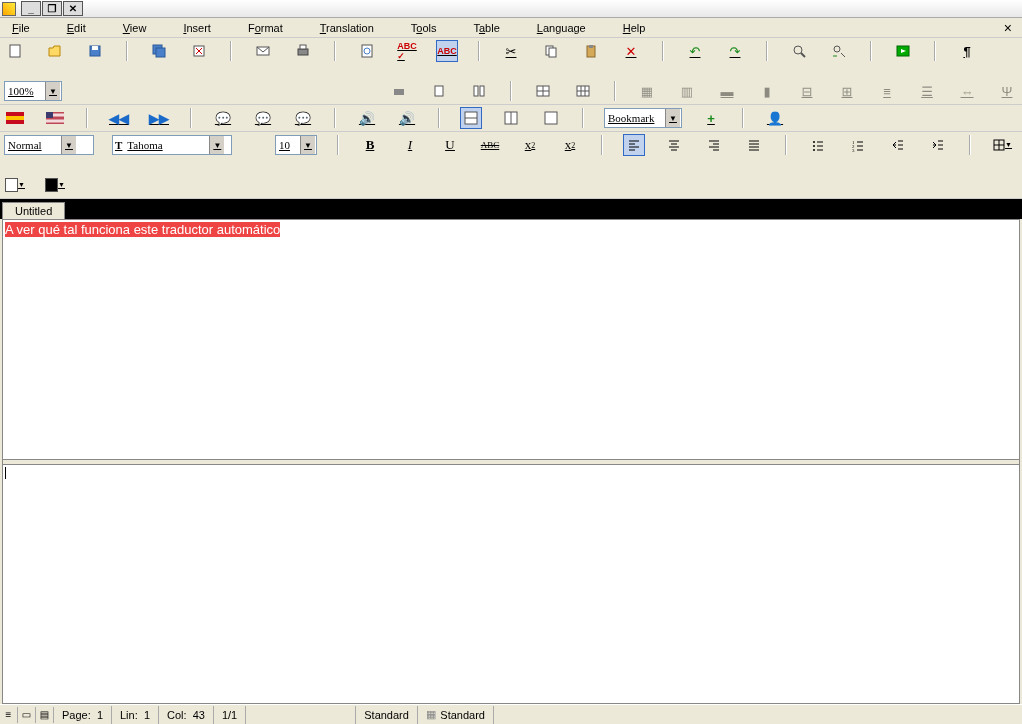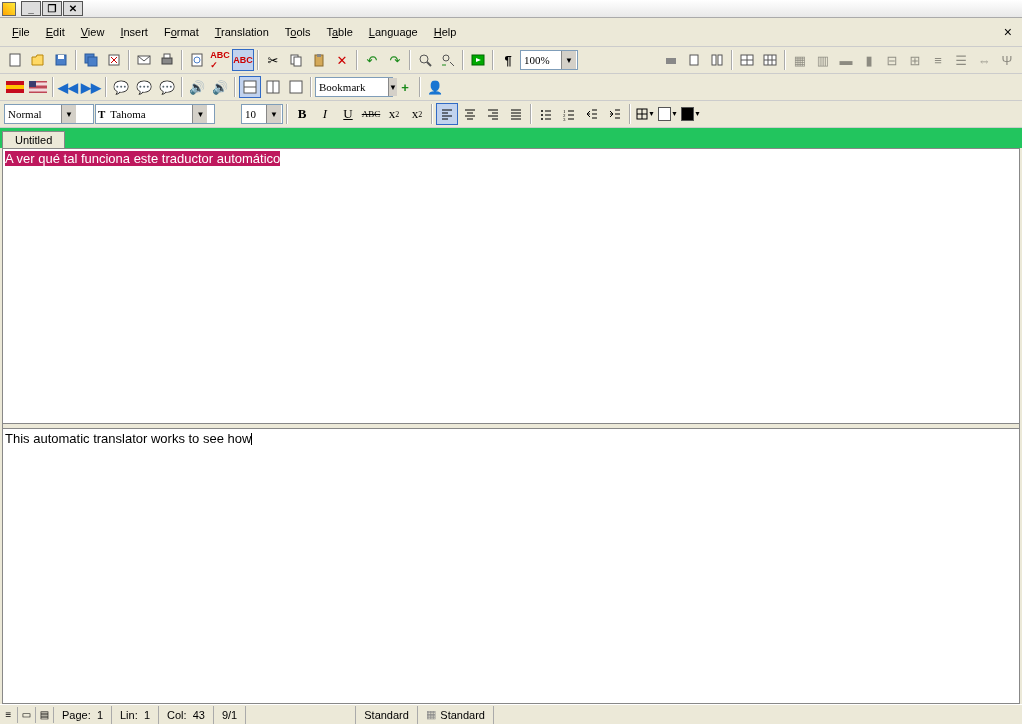--- a/index.html
+++ b/index.html
@@ -1,37 +1,37 @@
 <!DOCTYPE html>
 <html><head>
 <meta charset="utf-8">
 <style>
 * { box-sizing: border-box; margin: 0; padding: 0; }
 body { font-family: Tahoma, sans-serif; font-size: 11px; background: #ece9d8; width: 1022px; height: 724px; overflow: hidden; display: flex; flex-direction: column; }
 .titlebar { background: linear-gradient(#fff, #e8e8e8); height: 18px; display: flex; align-items: center; padding: 0 2px; border-bottom: 1px solid #aaa; }
 .titlebar .icon { width: 14px; height: 14px; background: linear-gradient(45deg,#ffa500,#ffeb3b); margin-right: 4px; border: 1px solid #666; }
 .titlebar .title { flex: 1; font-weight: bold; color: #333; }
 .winbtn { width: 20px; height: 15px; border: 1px solid #555; background: #ddd; margin-left: 1px; display: flex; align-items: center; justify-content: center; font-size: 10px; font-weight: bold; cursor: pointer; }
-.menubar { background: #ece9d8; height: 29px; display: flex; align-items: center; padding: 0 4px; border-bottom: 1px solid #ccc; }
+.menubar { background: #ece9d8; height: 20px; display: flex; align-items: center; padding: 0 4px; border-bottom: 1px solid #ccc; gap: 21px; }
 .menuitem { padding: 2px 8px; cursor: pointer; }
 .menuitem u { text-decoration: underline; }
 .menubar .close { margin-left: auto; font-size: 14px; padding: 0 6px; cursor: pointer; }
-.toolbar { background: #ece9d8; padding: 2px 4px; display: flex; align-items: center; gap: 1px; border-bottom: 1px solid #ccc; flex-wrap: wrap; min-height: 26px; }
+.toolbar { background: #ece9d8; padding: 2px 4px; display: flex; align-items: center; gap: 18px; border-bottom: 1px solid #ccc; flex-wrap: wrap; min-height: 26px; text-decoration: underline; }
 .tbtn { width: 22px; height: 22px; display: flex; align-items: center; justify-content: center; cursor: pointer; border: 1px solid transparent; font-size: 13px; }
 .tbtn.active { border: 1px solid #316ac5; background: #c1d2ee; }
 .sep { width: 2px; height: 20px; border-left: 1px solid #aaa; border-right: 1px solid #fff; margin: 0 2px; }
 .combo { height: 20px; border: 1px solid #7f9db9; background: #fff; display: flex; align-items: center; font-size: 11px; }
 .combo input { border: none; outline: none; padding: 0 3px; font-size: 11px; font-family: Tahoma; }
 .combo .arrow { width: 15px; height: 18px; background: #d4d0c8; border-left: 1px solid #888; display: flex; align-items: center; justify-content: center; font-size: 8px; }
-.tab-strip { background: #22c55e; height: 20px; display: flex; align-items: flex-end; padding: 0 2px; }
+.tab-strip { background: #000000; height: 20px; display: flex; align-items: flex-end; padding: 0 2px; }
 .doc-tab { background: #ece9d8; border: 1px solid #888; border-bottom: none; padding: 2px 12px; font-size: 11px; margin-right: 2px; cursor: pointer; }
 .panes { flex: 1; display: flex; flex-direction: column; background: #fff; border: 1px solid #888; margin: 0 2px; }
 .pane { flex: 1; background: #fff; padding: 2px; overflow: auto; position: relative; }
 .divider { height: 6px; background: #ece9d8; border-top: 1px solid #888; border-bottom: 1px solid #888; cursor: row-resize; }
-.selected-text { background: #be185d; color: #fff; display: inline; font-size: 13px; }
+.selected-text { background: #ef4444; color: #fff; display: inline; font-size: 13px; }
 .output-text { color: #000; font-size: 13px; }
 .statusbar { height: 20px; background: #ece9d8; border-top: 1px solid #fff; display: flex; align-items: center; font-size: 11px; gap: 0; }
 .stat-cell { padding: 0 8px; border-right: 1px solid #aaa; height: 18px; display: flex; align-items: center; }
 .stat-btn { width: 18px; height: 16px; display: flex; align-items: center; justify-content: center; border-right: 1px solid #aaa; cursor: pointer; font-size: 10px; }
 .fmt-btn { width: 22px; height: 22px; display: flex; align-items: center; justify-content: center; cursor: pointer; border: 1px solid transparent; font-family: "Times New Roman", serif; font-size: 13px; }
 .color-swatch { width: 14px; height: 14px; border: 1px solid #555; }
 .flag { width: 18px; height: 12px; display: inline-block; }
 .flag-es { background: linear-gradient(to bottom, #c60b1e 33%, #ffc400 33%, #ffc400 66%, #c60b1e 66%); }
 .flag-us { background: linear-gradient(to bottom, #b22234, #fff, #b22234, #fff, #b22234); position: relative; }
 .flag-us::before { content: ""; position: absolute; top: 0; left: 0; width: 7px; height: 6px; background: #3c3b6e; }
@@ -236,21 +236,21 @@
         <line x1="8" y1="2" x2="8" y2="14" stroke="#555"></line>
       </svg>
     </div>
   <div class="tbtn">
       <svg width="16" height="16">
         <rect x="2" y="2" width="12" height="12" fill="#fff" stroke="#555"></rect>
       </svg>
     </div>
   <div class="sep"></div>
   <div class="combo" style="width:78px;">
-    <input style="width: 72px;" value="Bookmark">
+    <input style="width: 60px;" value="Bookmark">
     <div class="arrow">▼</div>
   </div>
   <div class="tbtn" style="color:#1a8a1a;font-weight:bold;">+</div>
   <div class="sep"></div>
   <div class="tbtn" style="color:#d4a000;">👤</div>
 </div>
 
 <div class="toolbar">
   <div class="combo" style="width:90px;">
     <input style="width: 56px;" value="Normal">
@@ -364,37 +364,37 @@
 <div class="tab-strip">
   <div class="doc-tab">Untitled</div>
 </div>
 
 <div class="panes">
   <div class="pane">
     <span class="selected-text">A ver qué tal funciona este traductor automático</span>
   </div>
   <div class="divider"></div>
   <div class="pane">
-    <span class="output-text">This automatic translator works to see how</span><span style="border-right:1px solid #000;height:14px;"></span>
+    <span style="border-right:1px solid #000;height:14px;"></span>
   </div>
 </div>
 
 <div class="statusbar">
   <div class="stat-btn">≡</div>
   <div class="stat-btn">▭</div>
   <div class="stat-btn">▤</div>
   <div class="stat-cell">
     <span>Page:</span>&nbsp;&nbsp;<span>1</span>
   </div>
   <div class="stat-cell">
     <span>Lin:</span>&nbsp;&nbsp;<span>1</span>
   </div>
   <div class="stat-cell">
     <span>Col:</span>&nbsp;&nbsp;<span>43</span>
   </div>
-  <div class="stat-cell">9/1</div>
+  <div class="stat-cell">1/1</div>
   <div class="stat-cell" style="flex:0 0 110px;"></div>
   <div class="stat-cell">Standard</div>
   <div class="stat-cell">
     <span style="color:#888;margin-right:4px;">▦</span>
     <span>Standard</span>
   </div>
 </div>
 
 </body></html>

